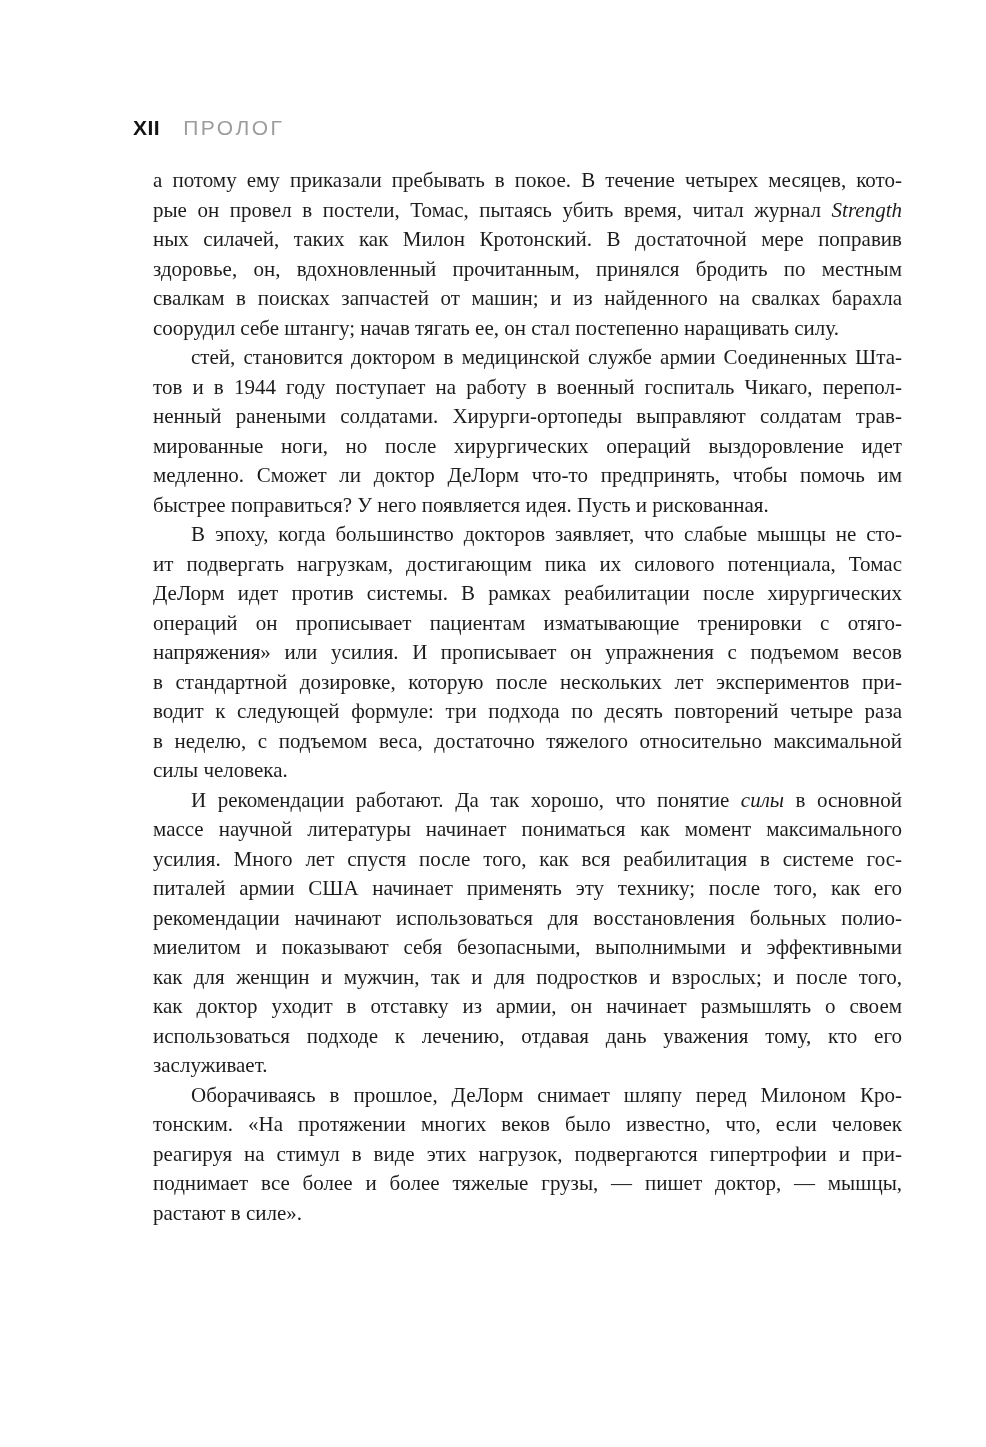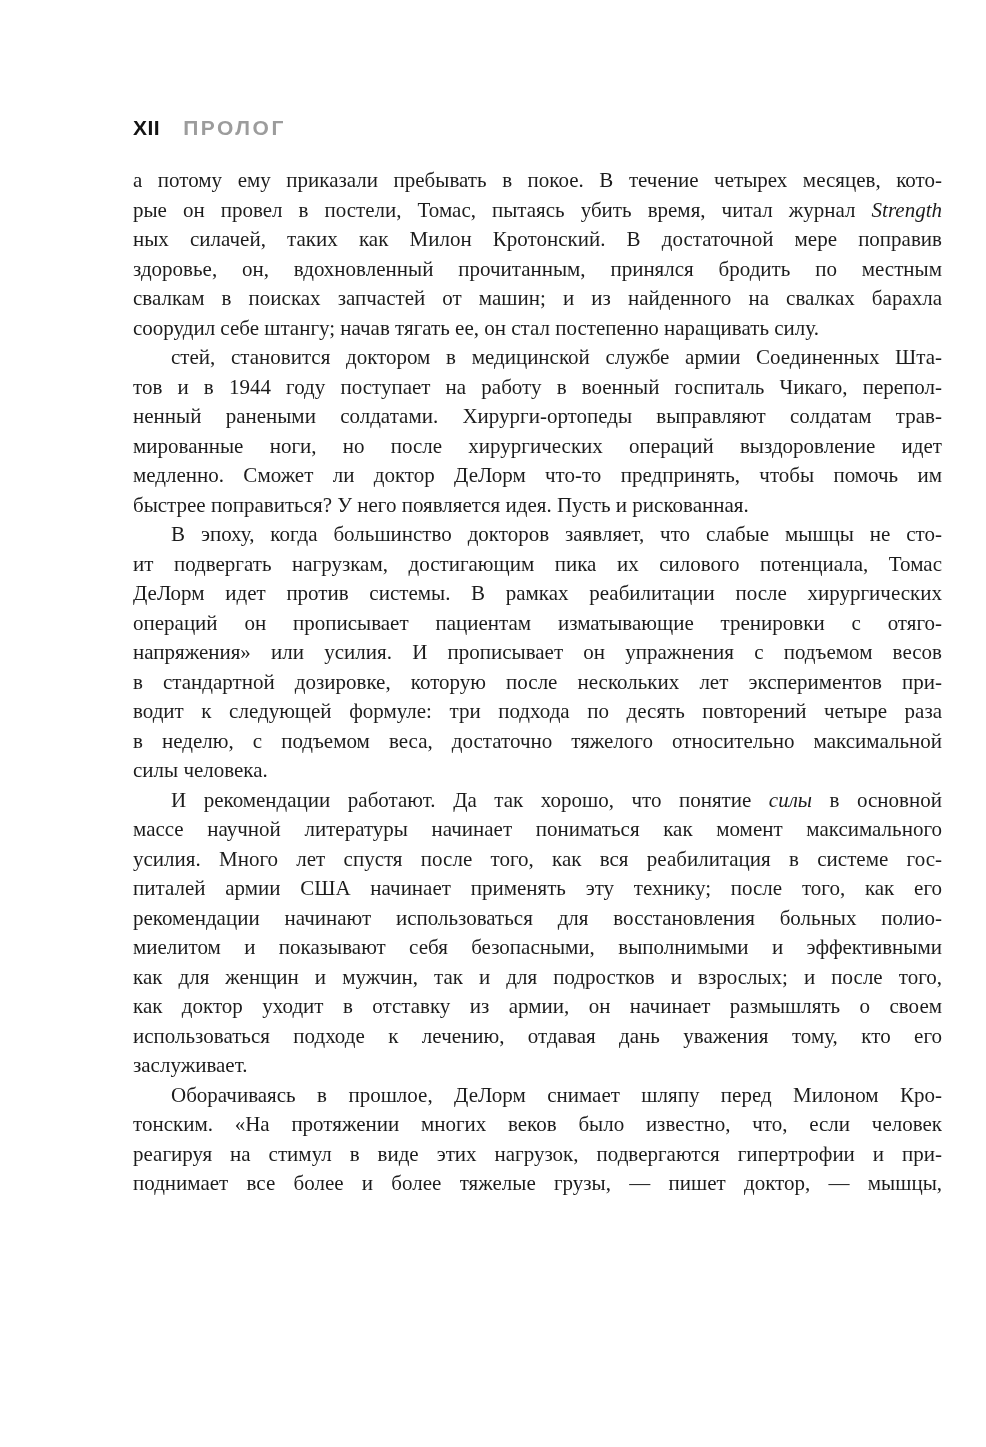--- a/index.html
+++ b/index.html
@@ -8,48 +8,49 @@
     --header-title-color: #9c9c9c;
     --bg-color: #ffffff;
   }
   * { margin: 0; padding: 0; box-sizing: border-box; }
   html, body { background: #e8e8e8; }
   .page {
     position: relative;
     width: 986px;
     height: 1447px;
     background: var(--bg-color);
-    padding: 116px 44px 0 133px;
+    padding: 116px 84px 0 133px;
     overflow: hidden;
   }
   .running-header {
     display: flex;
     align-items: baseline;
     gap: 23px;
     font-family: "Liberation Sans", "DejaVu Sans", sans-serif;
     font-size: 21px;
     line-height: 24px;
   }
   .folio {
     font-weight: 700;
     color: var(--header-number-color);
     letter-spacing: 0.5px;
   }
   .chapter {
-    font-weight: 700;
+    font-weight: 400;
     color: var(--header-title-color);
     letter-spacing: 2.5px;
     text-align: right;
   }
   .body-text {
     margin-top: 26px;
     font-family: "Liberation Serif", "DejaVu Serif", serif;
     font-size: 21px;
     line-height: 29.5px;
     color: var(--text-color);
+    margin-left: 20px;
   }
   .para { width: 100%; }
   .line {
     text-align: justify;
     text-align-last: justify;
     white-space: normal;
   }
   .line.para-end {
     text-align-last: left;
   }
@@ -104,15 +105,16 @@
         <div class="line">как для женщин и мужчин, так и для подростков и взрослых; и после того,</div>
         <div class="line">как доктор уходит в отставку из армии, он начинает размышлять о своем</div>
         <div class="line">использоваться подходе к лечению, отдавая дань уважения тому, кто его</div>
         <div class="line para-end">заслуживает.</div>
       </div>
       <div class="para indent">
         <div class="line">Оборачиваясь в прошлое, ДеЛорм снимает шляпу перед Милоном Кро-</div>
         <div class="line">тонским. «На протяжении многих веков было известно, что, если человек</div>
         <div class="line">реагируя на стимул в виде этих нагрузок, подвергаются гипертрофии и при-</div>
         <div class="line">поднимает все более и более тяжелые грузы, — пишет доктор, — мышцы,</div>
+        <div class="line para-end">растают в силе».</div>
       </div>
     </div>
 </div>
 
 </body></html>

